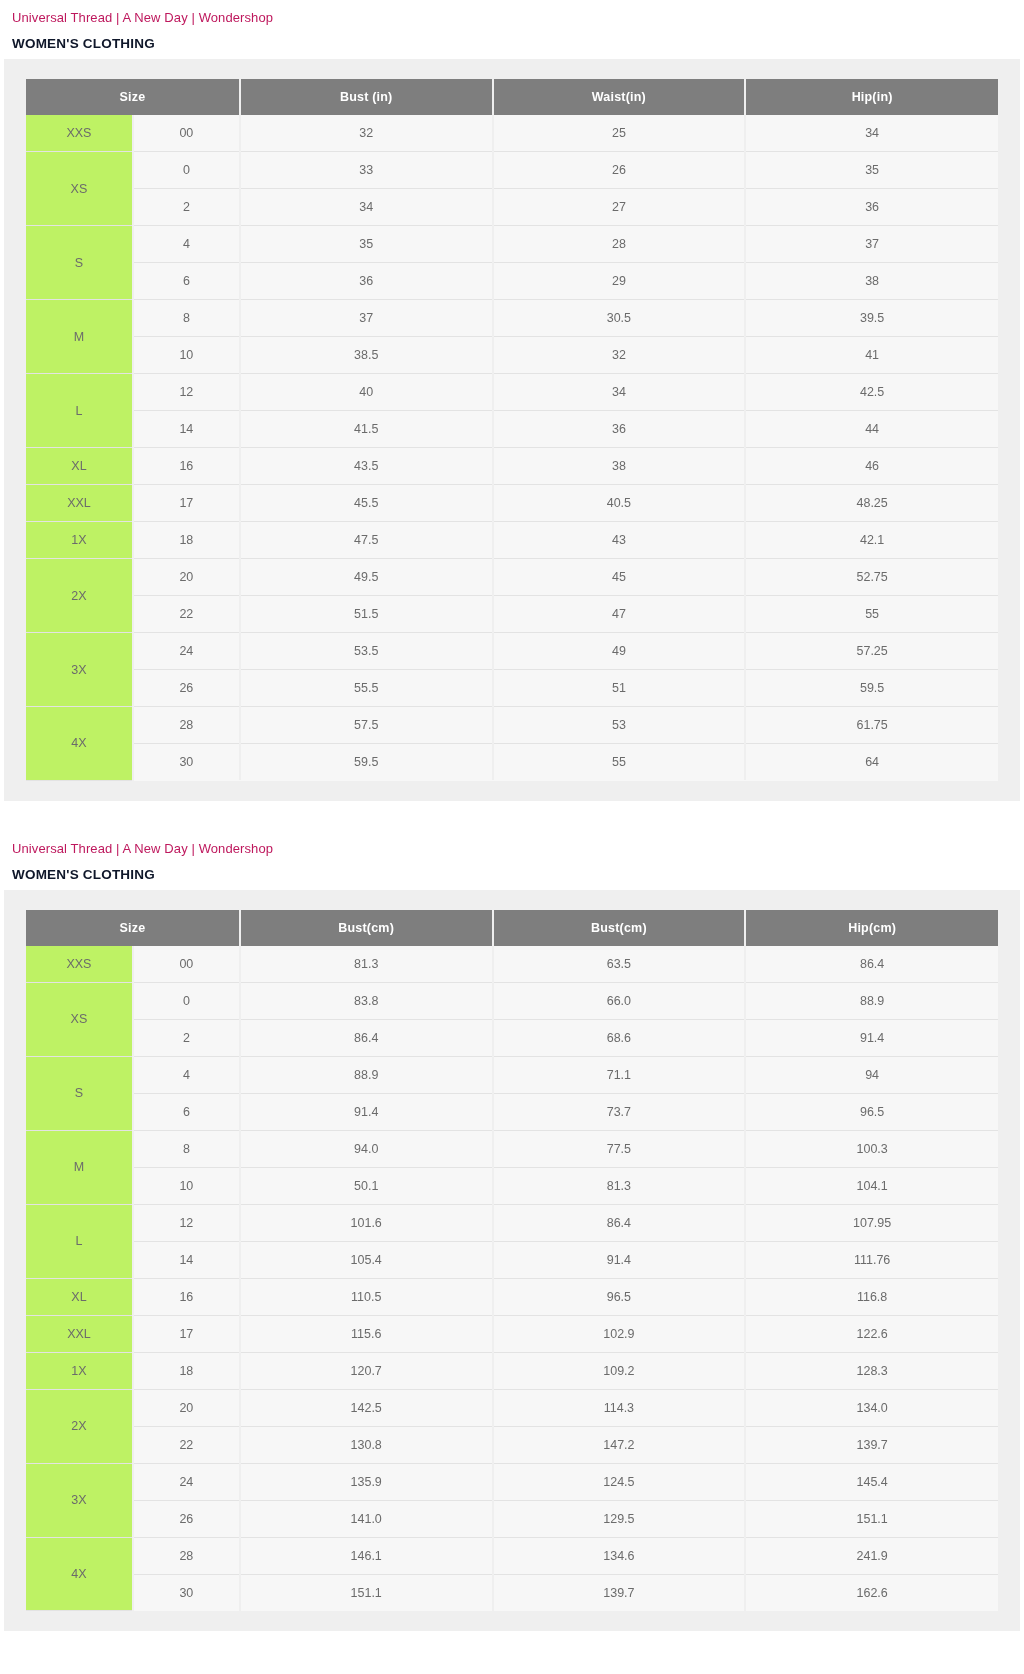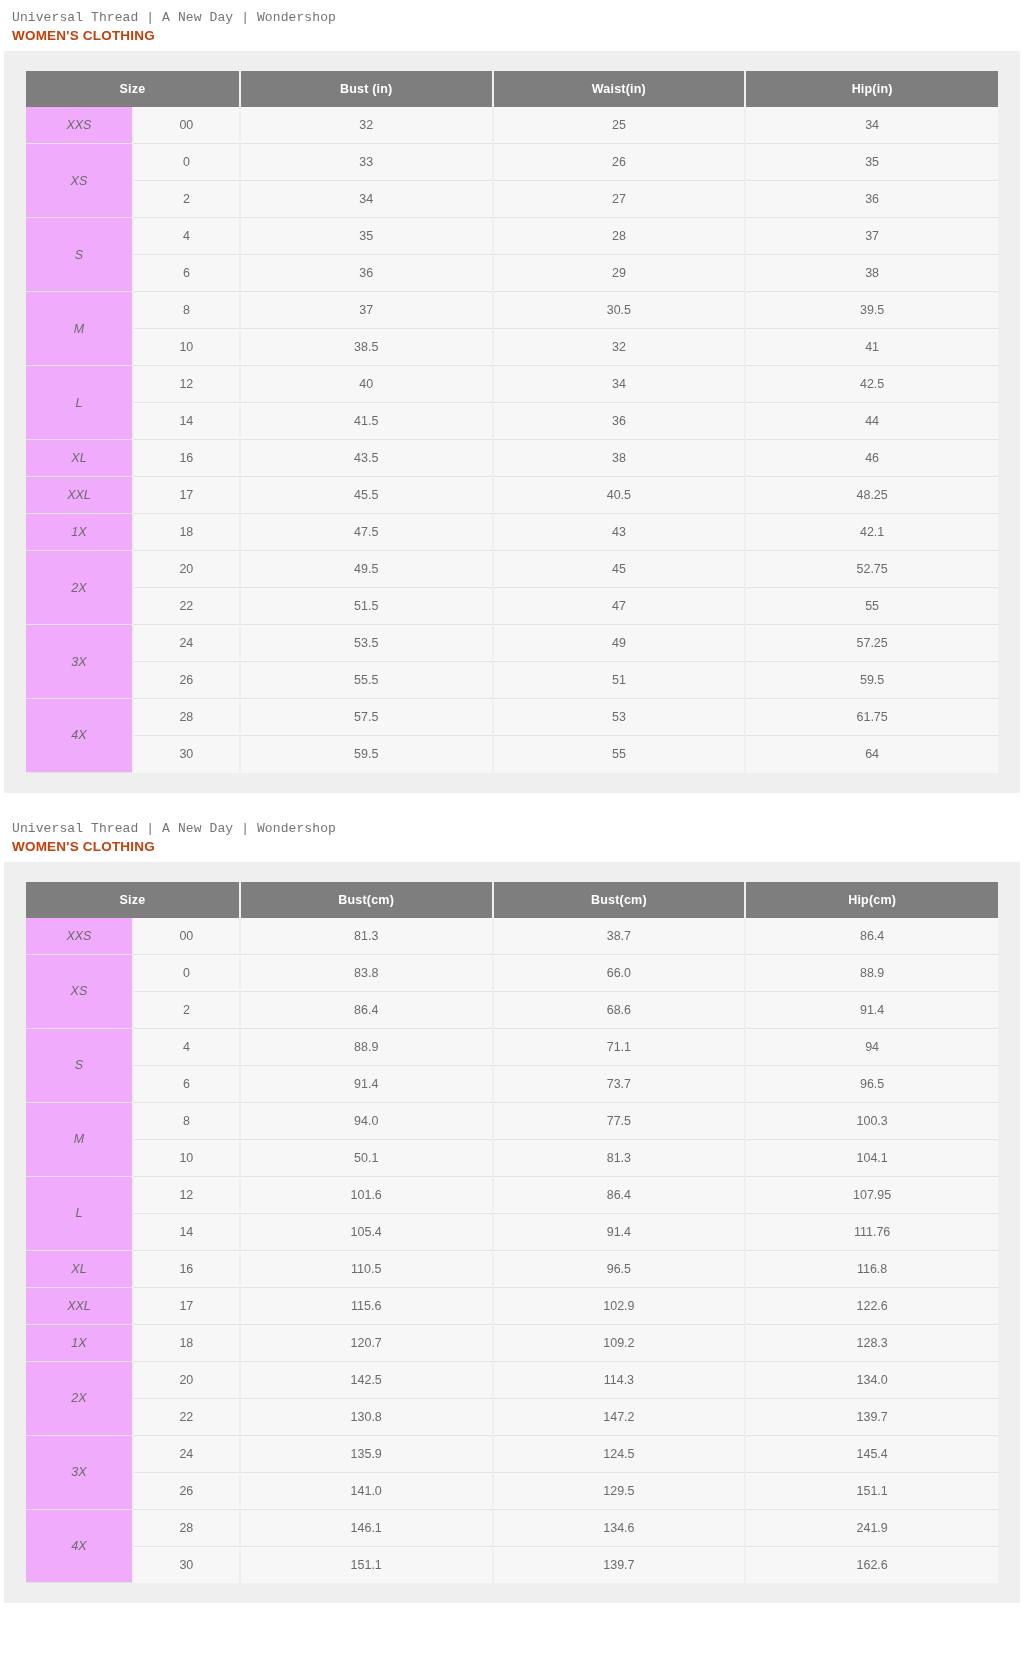--- a/index.html
+++ b/index.html
@@ -13,36 +13,36 @@
     width: 1024px;
     min-height: 1674px;
     color: #5a5a5a;
     -webkit-font-smoothing: antialiased;
   }
   .section {
     padding: 0;
   }
   .brandline {
     font-size: 13px;
-    color: #737373;
+    color: #be185d;
     padding: 10px 12px 0 12px;
     letter-spacing: 0.1px;
-    font-family: Liberation Mono, monospace;
   }
   .cat-title {
     font-size: 13.5px;
     font-weight: bold;
-    color: #c2410c;
+    color: #0f172a;
     padding: 3px 12px 8px 12px;
     letter-spacing: 0.2px;
+    margin-top: 8px;
   }
   .table-wrap {
     background: #efefef;
     padding: 20px 22px;
-    margin: 0 4px 0 4px;
+    margin: 0 4px 12px 4px;
   }
   table {
     width: 100%;
     border-collapse: collapse;
     table-layout: fixed;
     background: #f7f7f7;
   }
   th {
     background: #7e7e7e;
     color: #ffffff;
@@ -59,23 +59,22 @@
     color: #6b6b6b;
     text-align: center;
     padding: 11px 4px;
     border-bottom: 1px solid #e3e3e3;
     border-right: 2px solid #efefef;
     background: #f7f7f7;
     vertical-align: middle;
   }
   td:last-child { border-right: none; }
   td.size-label {
-    background: #f0abfc;
+    background: #bef264;
     color: #6b6b6b;
-    font-style: italic;
   }
   tr:last-child td { border-bottom: none; }
   .gap-between { height: 18px; }
 </style>
 </head>
 <body>
 
 <div id="root">
     <div class="section">
       <div class="brandline">Universal Thread | A New Day | Wondershop</div>
@@ -240,21 +239,21 @@
               <th>Bust(cm)</th>
               <th>Bust(cm)</th>
               <th>Hip(cm)</th>
             </tr>
           </thead>
           <tbody>
             <tr>
               <td class="size-label" rowspan="1">XXS</td>
               <td>00</td>
               <td>81.3</td>
-              <td>38.7</td>
+              <td>63.5</td>
               <td>86.4</td>
             </tr>
             <tr>
               <td class="size-label" rowspan="2">XS</td>
               <td>0</td>
               <td>83.8</td>
               <td>66.0</td>
               <td>88.9</td>
             </tr>
             <tr>

